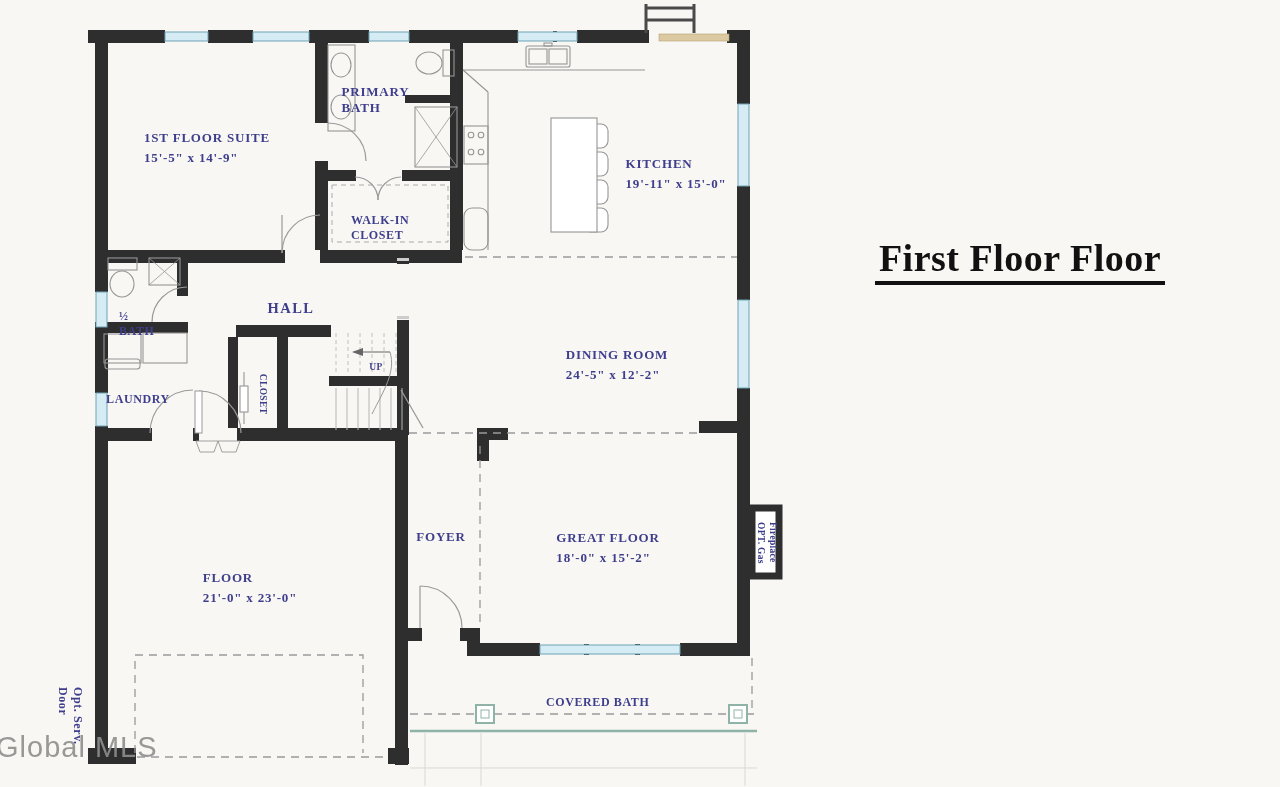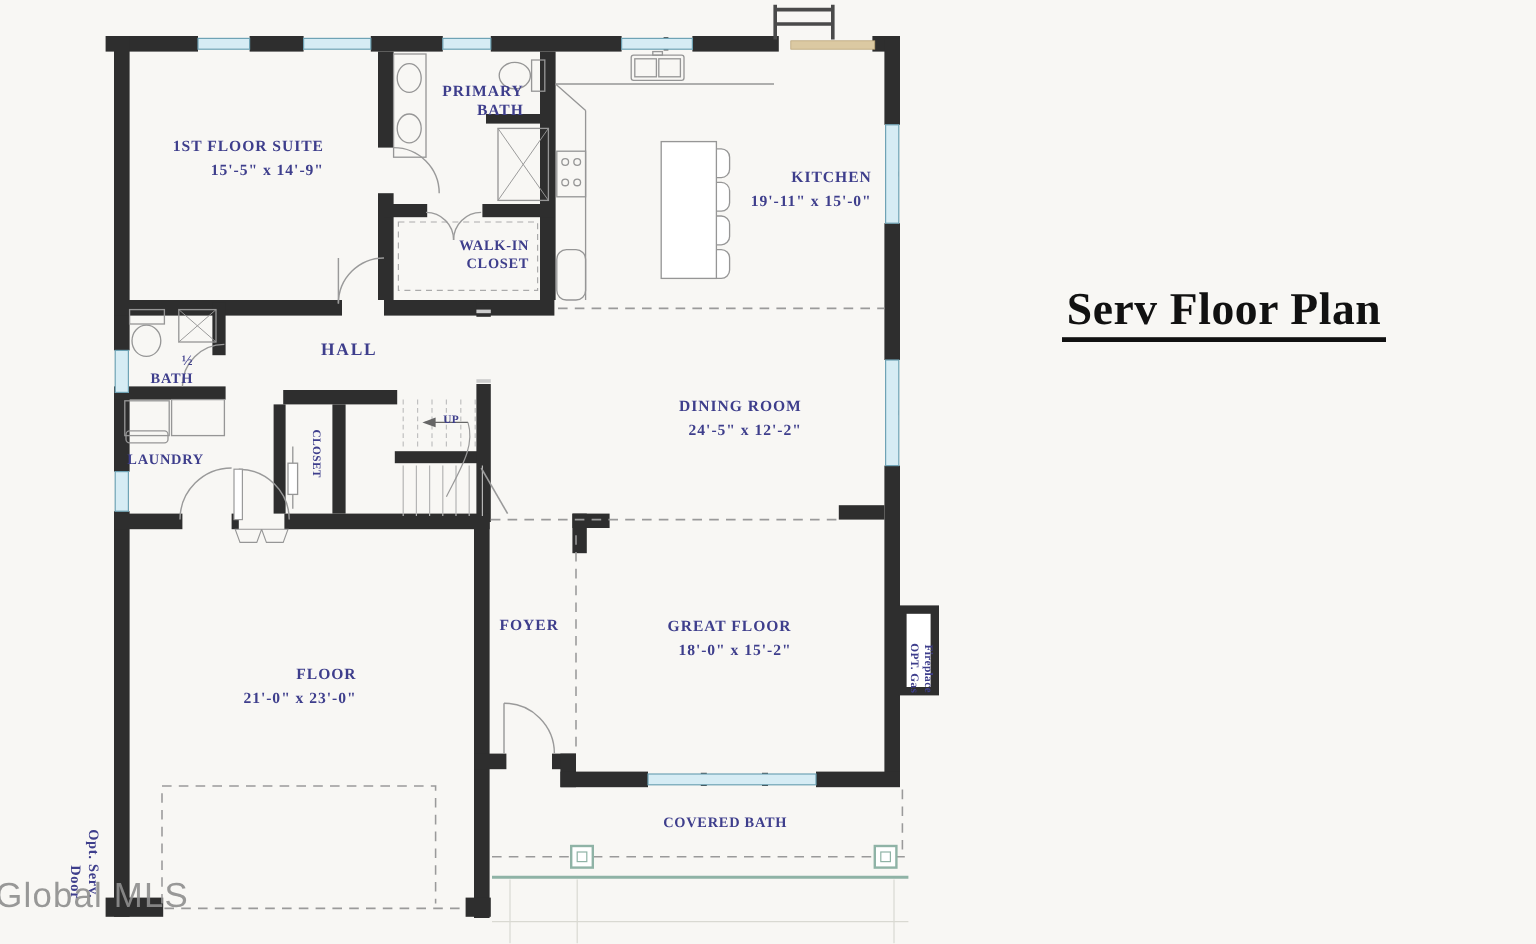--- a/index.html
+++ b/index.html
@@ -2,21 +2,21 @@
 <html><head>
 <meta charset="utf-8">
 <style>
   html,body{margin:0;padding:0;}
   body{width:1280px;height:787px;overflow:hidden;background:#f8f7f4;
        font-family:"Liberation Serif", serif;}
   #stage{position:relative;width:1280px;height:787px;background:#f8f7f4;}
   #plan-svg{position:absolute;left:0;top:0;}
   .lbl{position:absolute;transform:translate(-50%,-50%);color:#3e3e8c;
        font-family:"Liberation Serif", serif;font-weight:bold;font-size:13px;
-       letter-spacing:0.8px;text-align:right;line-height:1.5;white-space:nowrap;}
+       letter-spacing:0.8px;text-align:left;line-height:1.5;white-space:nowrap;margin-top:16px;}
   .lbl.wrap{white-space:normal;line-height:1.25;}
   .lbl .dims{display:block;font-weight:bold;}
   .lbl-sm{font-size:12px;letter-spacing:0.6px;}
   .lbl-xs{font-size:9.5px;letter-spacing:0.3px;}
   .vert{writing-mode:vertical-rl;transform:translate(-50%,-50%);
         white-space:normal;line-height:1.2;}
   .vert-lr{writing-mode:vertical-lr;}
   #hall-label{font-size:14.5px;letter-spacing:1.5px;}
   #title-block{position:absolute;left:828px;top:222px;width:384px;text-align:center;color:#111;}
   #plan-name{font-size:67px;font-weight:bold;font-style:italic;line-height:1.1;
@@ -256,19 +256,19 @@
   </div>
 
   <div class="lbl wrap lbl-sm" style="left:601px;top:686px;width:110px;">COVERED BATH</div>
 
   <div class="lbl vert vert-lr lbl-xs wrap" style="left:766px;top:542px;height:72px;white-space:normal;">OPT. Gas Fireplace</div>
 
   <div class="lbl vert lbl-sm wrap" style="left:70px;top:710px;height:78px;white-space:normal;">Opt. Serv. Door</div>
 
   <div id="title-block">
     <div>
-      <span id="plan-subtitle">Serv Floor Plan</span>
+      <span id="plan-subtitle">First Floor Floor</span>
     </div>
   </div>
 
   <div id="watermark">Global MLS</div>
 
 </div>
 
 </body></html>

